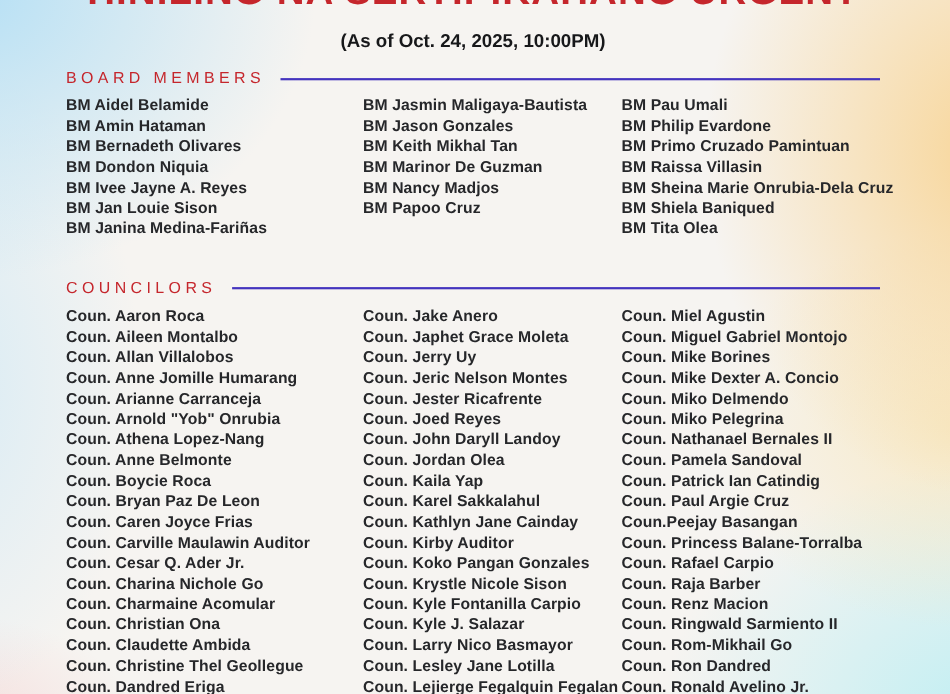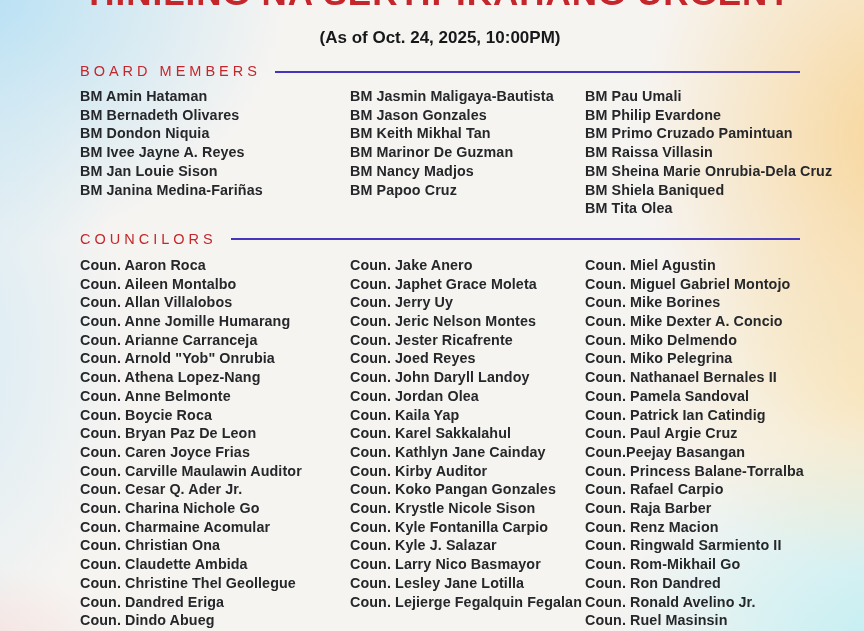--- a/index.html
+++ b/index.html
@@ -18,21 +18,21 @@
       radial-gradient(ellipse 430px 520px at 104% 22%, rgba(248,212,148,.95) 0%, rgba(248,212,148,0) 60%),
       radial-gradient(ellipse 380px 300px at 101% 62%, rgba(248,226,170,.6) 0%, rgba(248,226,170,0) 60%),
       radial-gradient(ellipse 480px 380px at 104% 104%, rgba(188,238,243,.95) 0%, rgba(188,238,243,0) 62%),
       radial-gradient(ellipse 260px 160px at -4% 104%, rgba(244,205,205,.55) 0%, rgba(244,205,205,0) 60%),
       #f6f4f1;
   }
   .page {
     width: 100%;
     height: 100%;
     box-sizing: border-box;
-    padding: 0 64px 0 80px;
+    padding: 0 64px 0 60px;
   }
   .title-wrap {
     height: 15px;
     overflow: hidden;
     text-align: center;
   }
   .title {
     margin: -27px 0 0 0;
     font-size: 35px;
     line-height: 40px;
@@ -50,21 +50,21 @@
     font-weight: 700;
     color: #17181a;
   }
   .section-head {
     display: flex;
     align-items: center;
     margin-top: 15px;
     height: 16px;
   }
   .section-head.councilors-head {
-    margin-top: 13px;
+    margin-top: 36px;
     justify-content: space-between;
   }
   .section-label {
     font-size: 14.5px;
     font-weight: 400;
     letter-spacing: 4px;
     color: #c5262c;
     white-space: nowrap;
   }
   .rule {
@@ -103,20 +103,21 @@
   <div class="subtitle">(As of Oct. 24, 2025, 10:00PM)</div>
 
   <div class="section-head">
     <span class="section-label">BOARD MEMBERS</span>
     <span class="rule"></span>
   </div>
 
   <div class="cols">
     <div class="col">
 
+    <div class="row">BM Aidel Belamide</div>
         <div class="row">BM Amin Hataman</div>
         <div class="row">BM Bernadeth Olivares</div>
         <div class="row">BM Dondon Niquia</div>
         <div class="row">BM Ivee Jayne A. Reyes</div>
         <div class="row">BM Jan Louie Sison</div>
         <div class="row">BM Janina Medina-Fariñas</div>
       </div>
     <div class="col">
 
     <div class="row">BM Jasmin Maligaya-Bautista</div>

